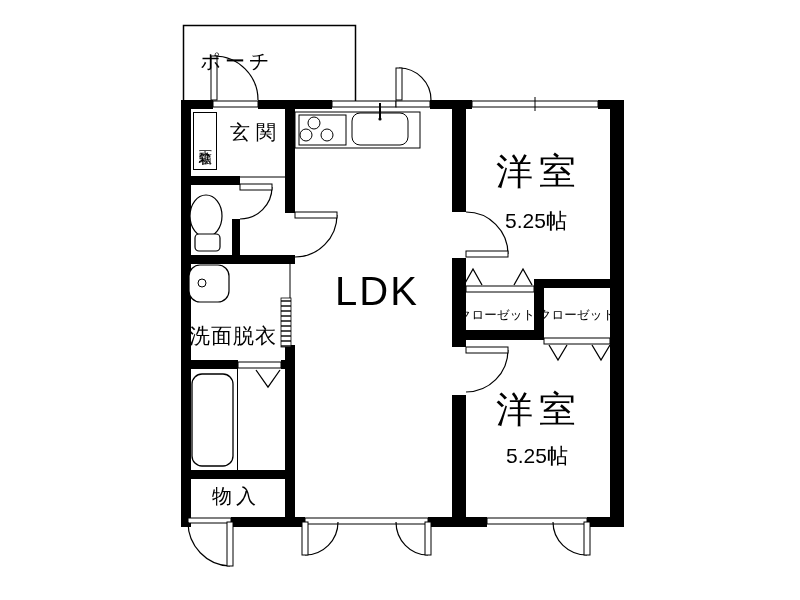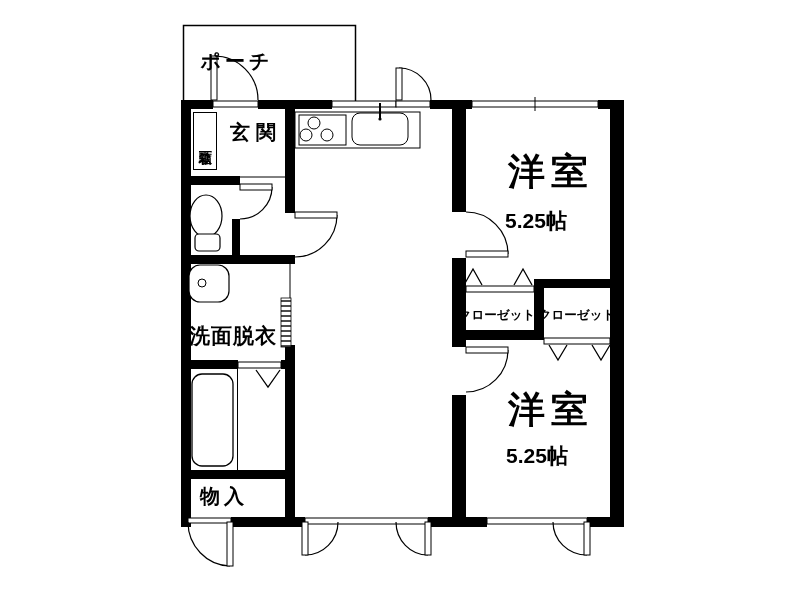--- a/index.html
+++ b/index.html
@@ -1,26 +1,26 @@
 <!DOCTYPE html>
 <html><head>
 <meta charset="utf-8">
 <style>
   html,body{margin:0;padding:0;background:#fff;}
   .canvas{position:relative;width:800px;height:600px;background:#ffffff;
-          font-family:"Liberation Sans","DejaVu Sans",sans-serif;color:#000;overflow:hidden;font-weight:bold;}
+          font-family:"Liberation Sans","DejaVu Sans",sans-serif;color:#000;overflow:hidden;}
   .canvas svg{position:absolute;left:0;top:0;}
   .lbl{position:absolute;transform:translate(-50%,-50%);white-space:nowrap;line-height:1;color:#000;}
   .lbl-porch{font-size:20px;letter-spacing:4px;}
   .lbl-genkan{font-size:20px;letter-spacing:6px;}
   .lbl-senmen{font-size:21px;letter-spacing:1px;margin-top:21px;}
   .lbl-monoire{font-size:20px;letter-spacing:4px;}
   .lbl-ldk{font-size:40px;letter-spacing:2px;}
   .lbl-ldk-size{font-size:35px;}
-  .lbl-room{font-size:37px;letter-spacing:6px;margin-left:12px;}
+  .lbl-room{font-size:37px;letter-spacing:6px;}
   .lbl-room-size{font-size:21px;}
   .lbl-closet{font-size:12.5px;text-align:center;}
   .getabako-box{position:absolute;left:193px;top:112px;width:22px;height:56px;border:1px solid #000;
                 display:flex;align-items:center;justify-content:center;}
   .getabako-box span{writing-mode:vertical-rl;text-orientation:upright;font-size:13px;letter-spacing:1px;}
   .room-region{position:absolute;}
 </style>
 </head>
 <body>
 
@@ -162,21 +162,22 @@
       <line x1="237.5" y1="369" x2="237.5" y2="470" stroke="#000" stroke-width="1"></line>
     </g>
   </svg>
 
   <div class="lbl lbl-porch" style="left:237px;top:61px;">ポーチ</div>
   <div class="getabako-box">
     <span>下駄箱</span>
   </div>
   <div class="lbl lbl-genkan" style="left:256px;top:132px;">玄関</div>
   <div class="lbl lbl-senmen" style="left:233px;top:314px;">洗面脱衣</div>
-  <div class="lbl lbl-monoire" style="left:224px;top:496px;">物入</div>
+  <div class="lbl lbl-monoire" style="left:236px;top:496px;">物入</div>
+  <div class="lbl lbl-ldk" style="left:377px;top:291px;">LDK</div>
   <div class="lbl lbl-room" style="left:539px;top:171px;">洋室</div>
   <div class="lbl lbl-room-size" style="left:536px;top:220px;">5.25帖</div>
   <div class="lbl lbl-room" style="left:539px;top:409px;">洋室</div>
   <div class="lbl lbl-room-size" style="left:537px;top:455px;">5.25帖</div>
   <div class="lbl lbl-closet" style="left:497px;top:315px;">クローゼット</div>
   <div class="lbl lbl-closet" style="left:577px;top:315px;">クローゼット</div>
 
   <div class="room-region" style="left:191px;top:109px;width:94px;height:67px;"></div>
   <div class="room-region" style="left:191px;top:185px;width:41px;height:70px;"></div>
   <div class="room-region" style="left:191px;top:264px;width:94px;height:96px;"></div>

